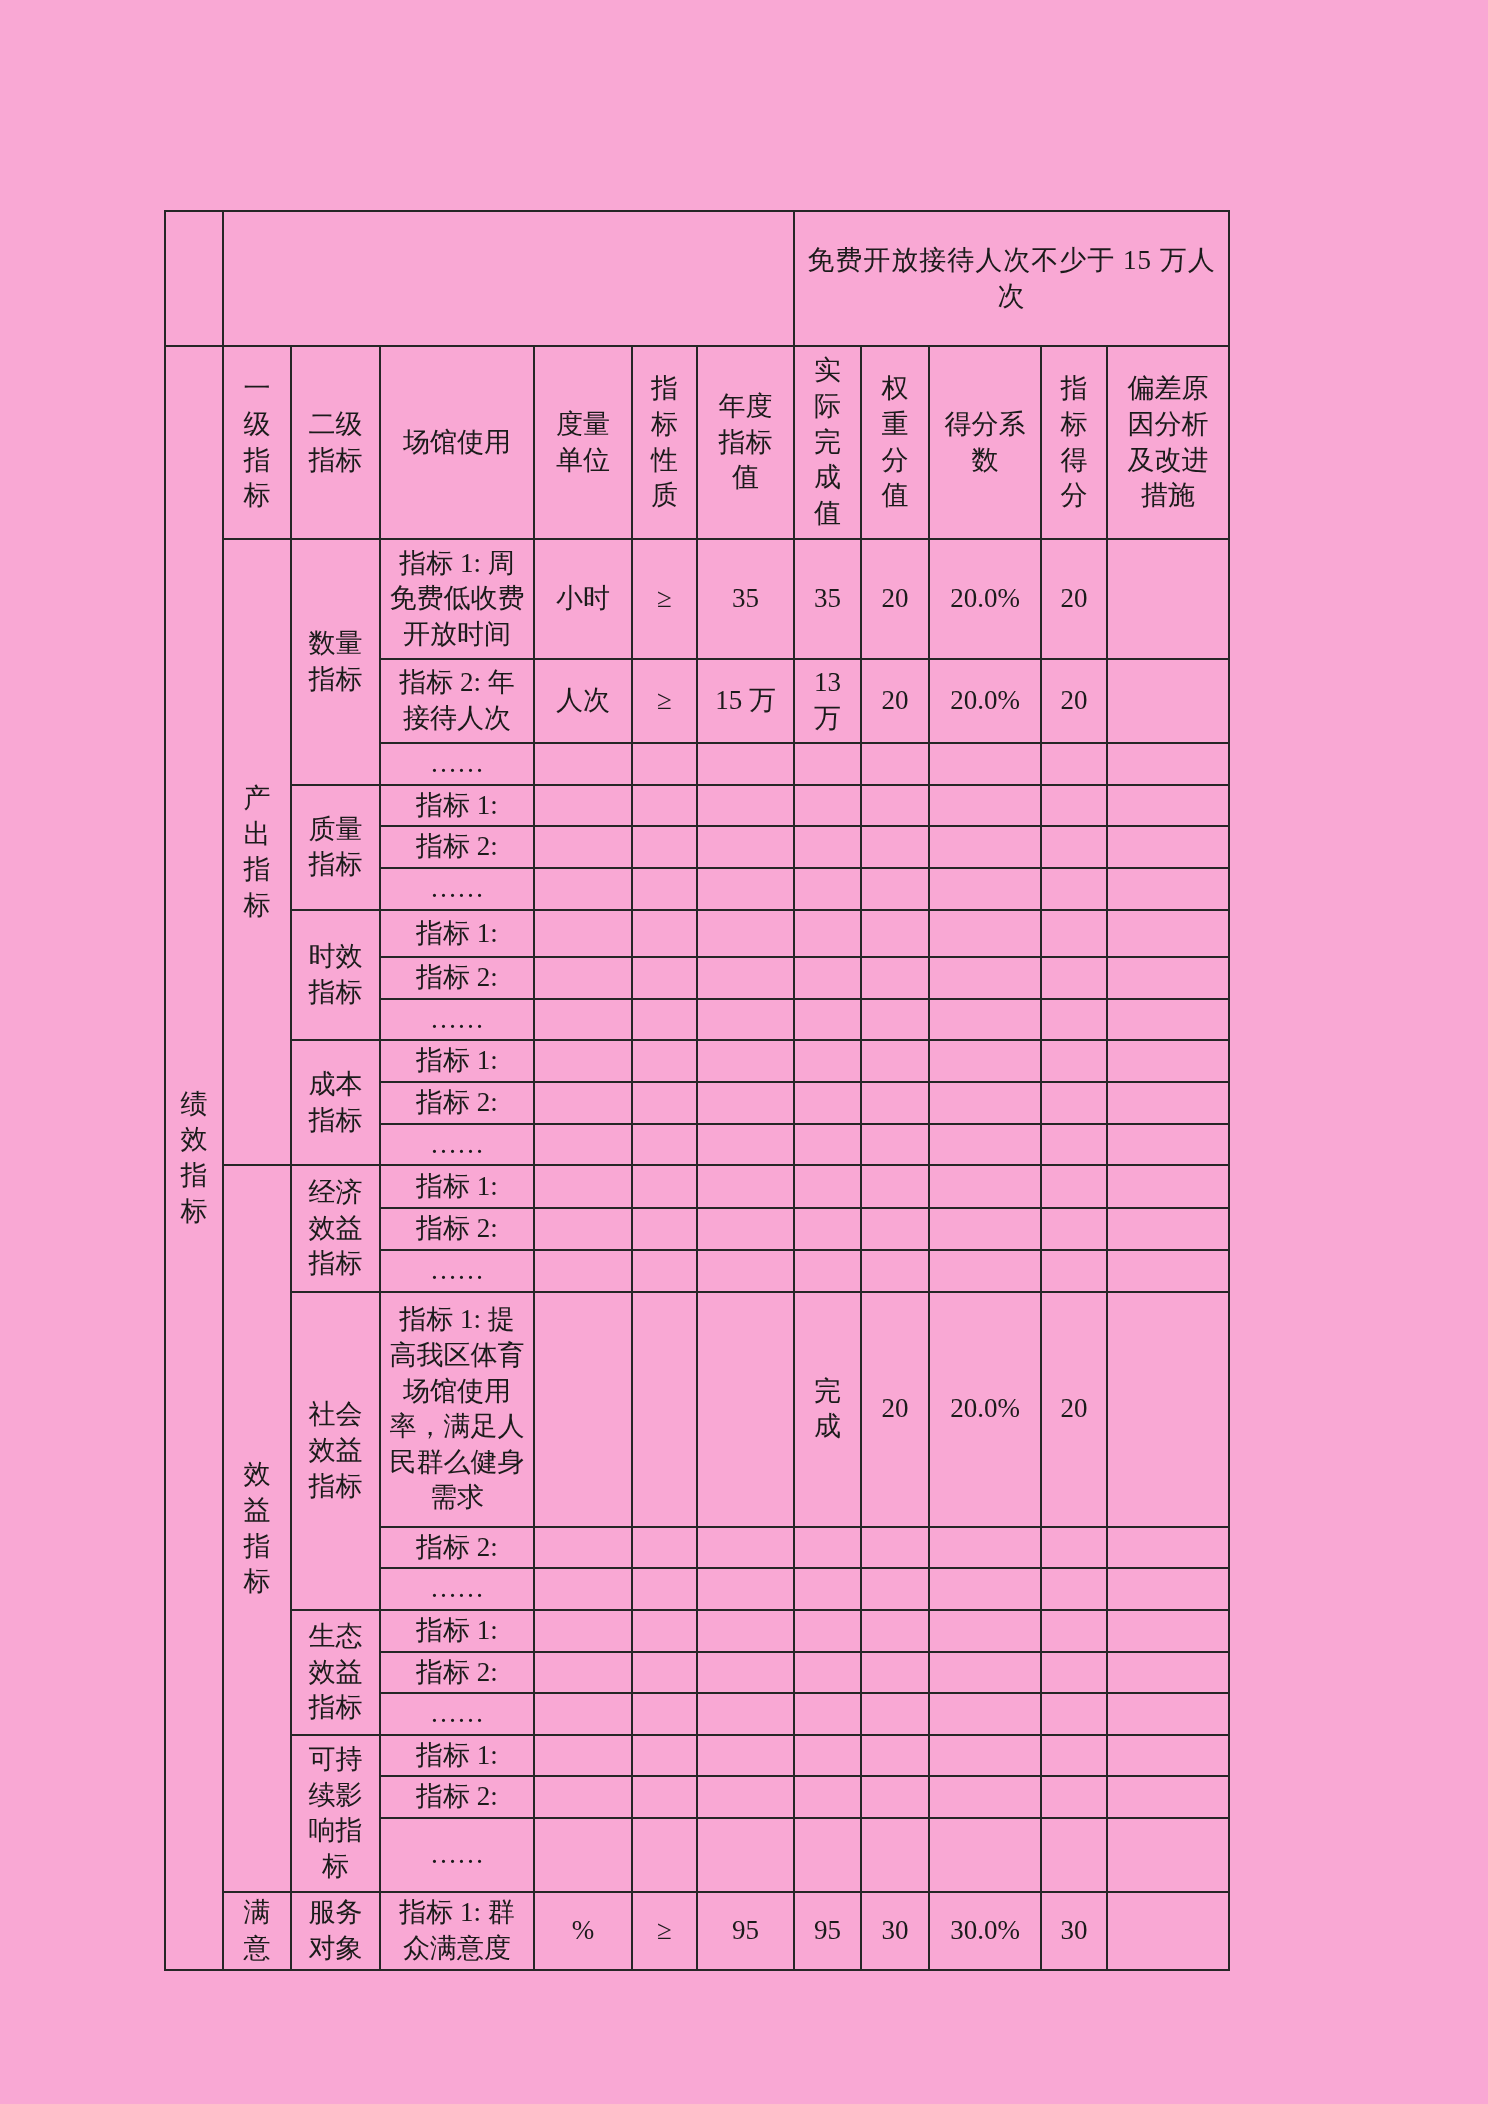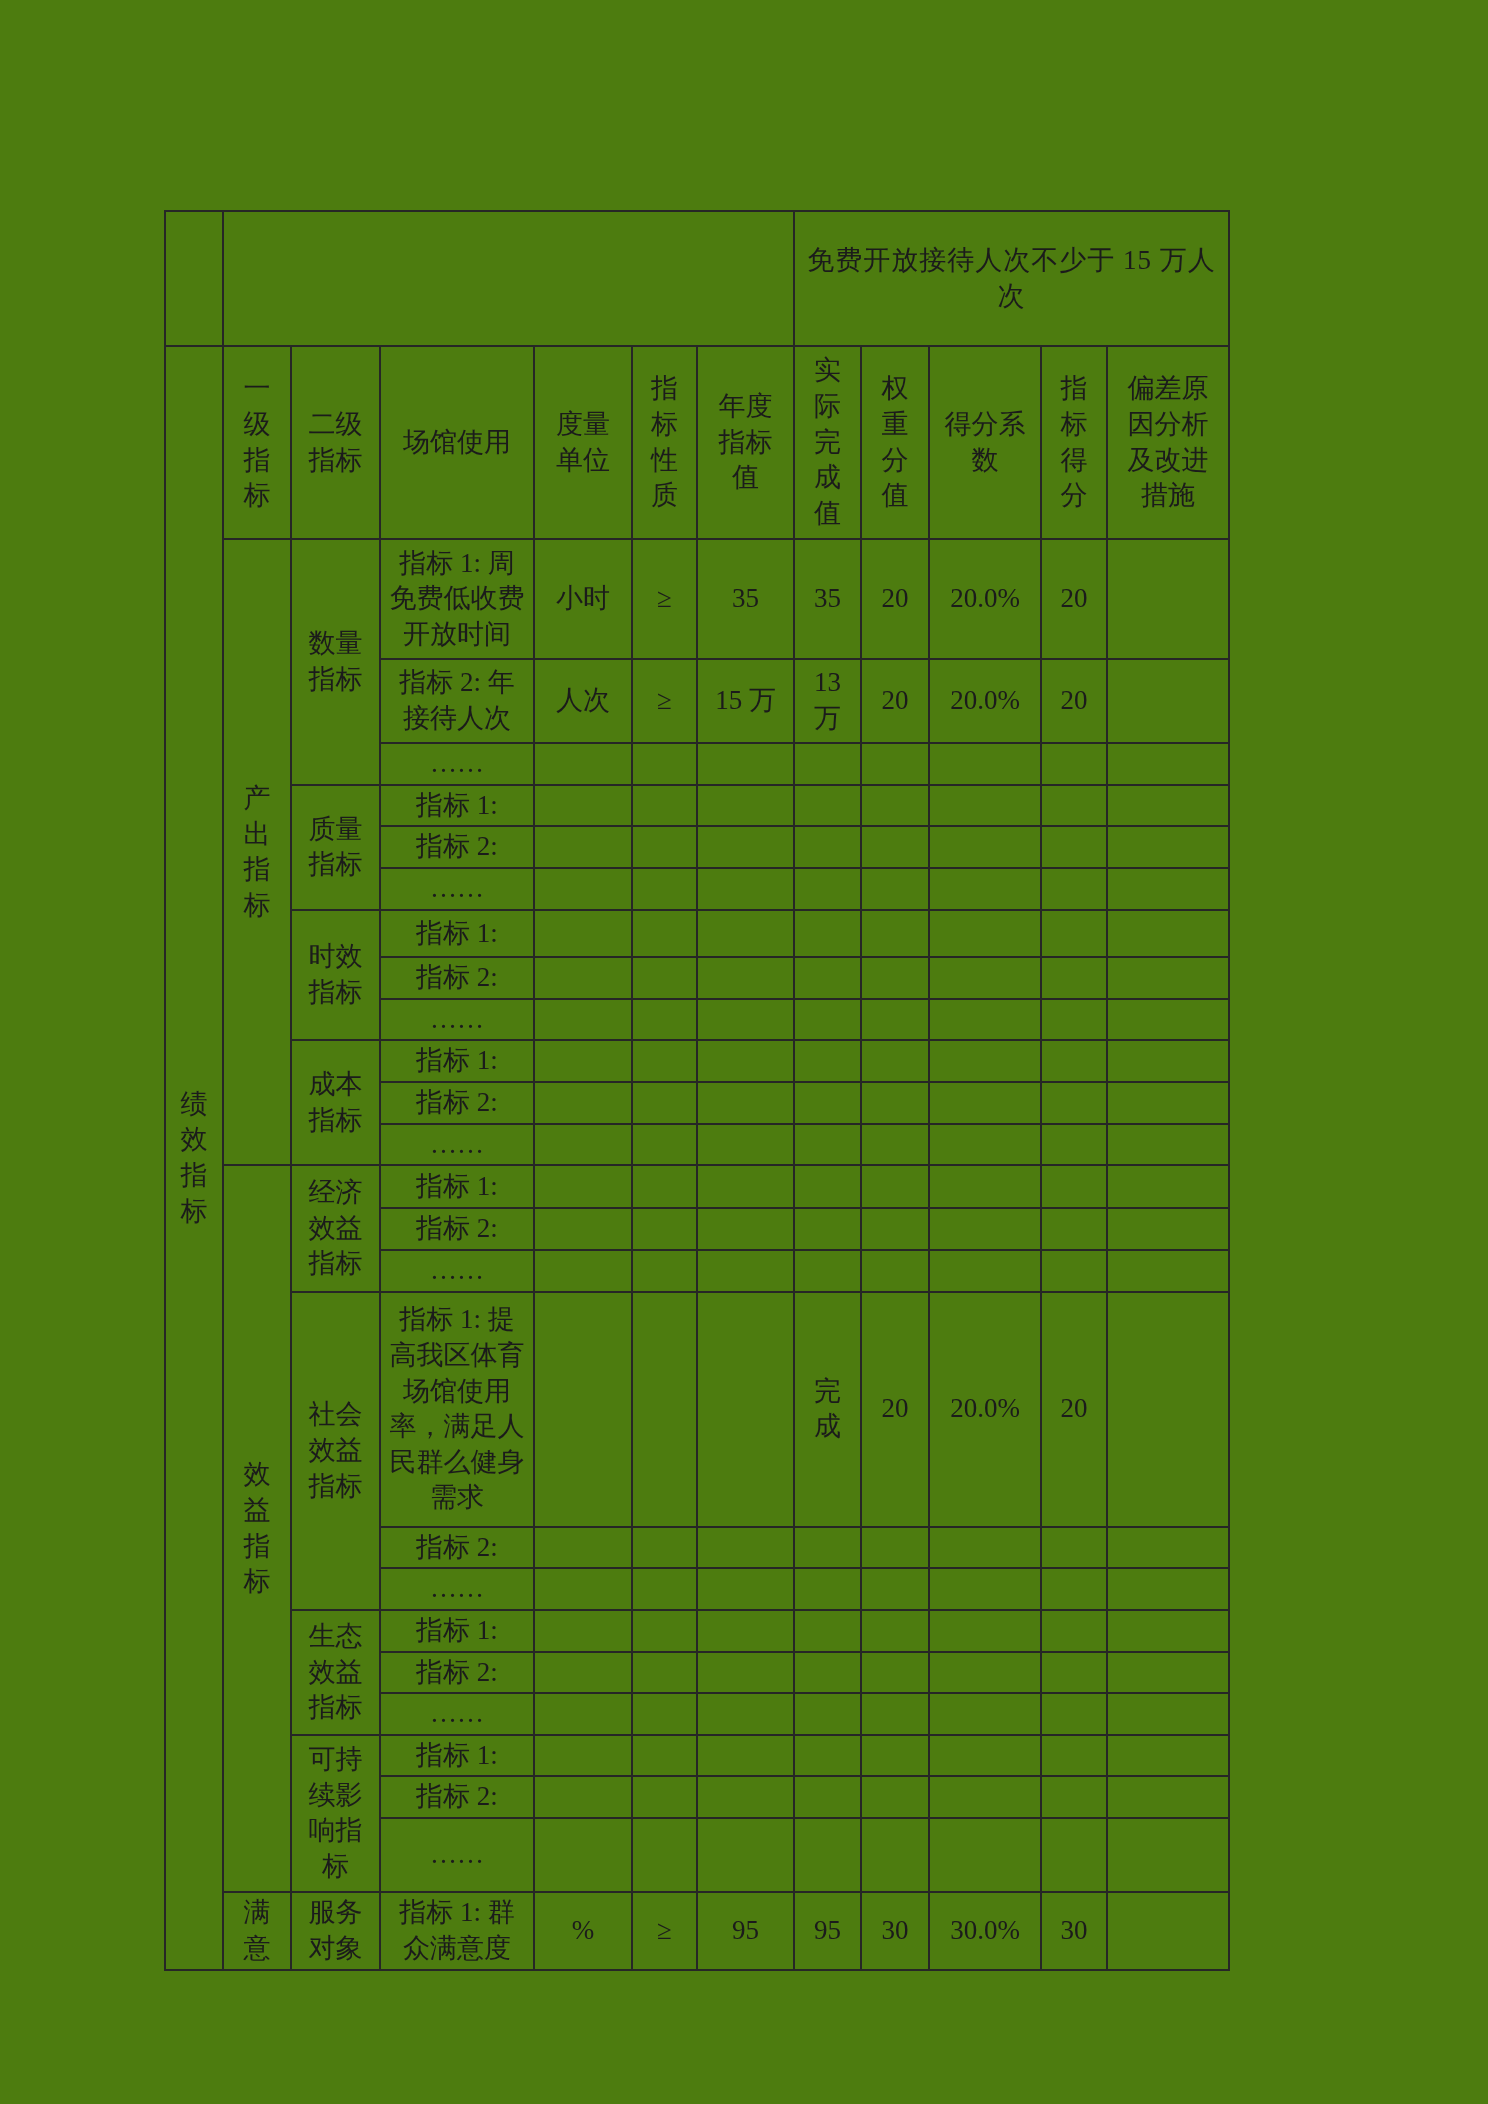--- a/index.html
+++ b/index.html
@@ -4,21 +4,21 @@
 <style>
   html, body {
     margin: 0;
     padding: 0;
     background: #e8e8e6;
   }
   .page {
     position: relative;
     width: 1488px;
     height: 2104px;
-    background: #4d7c0f;
+    background: #f9a8d4;
     overflow: hidden;
     font-family: "Liberation Serif", "DejaVu Serif", serif;
     color: #1b1b1b;
   }
   table.perf {
     position: absolute;
     left: 164px;
     top: 210px;
     width: 1064px;
     border-collapse: collapse;

